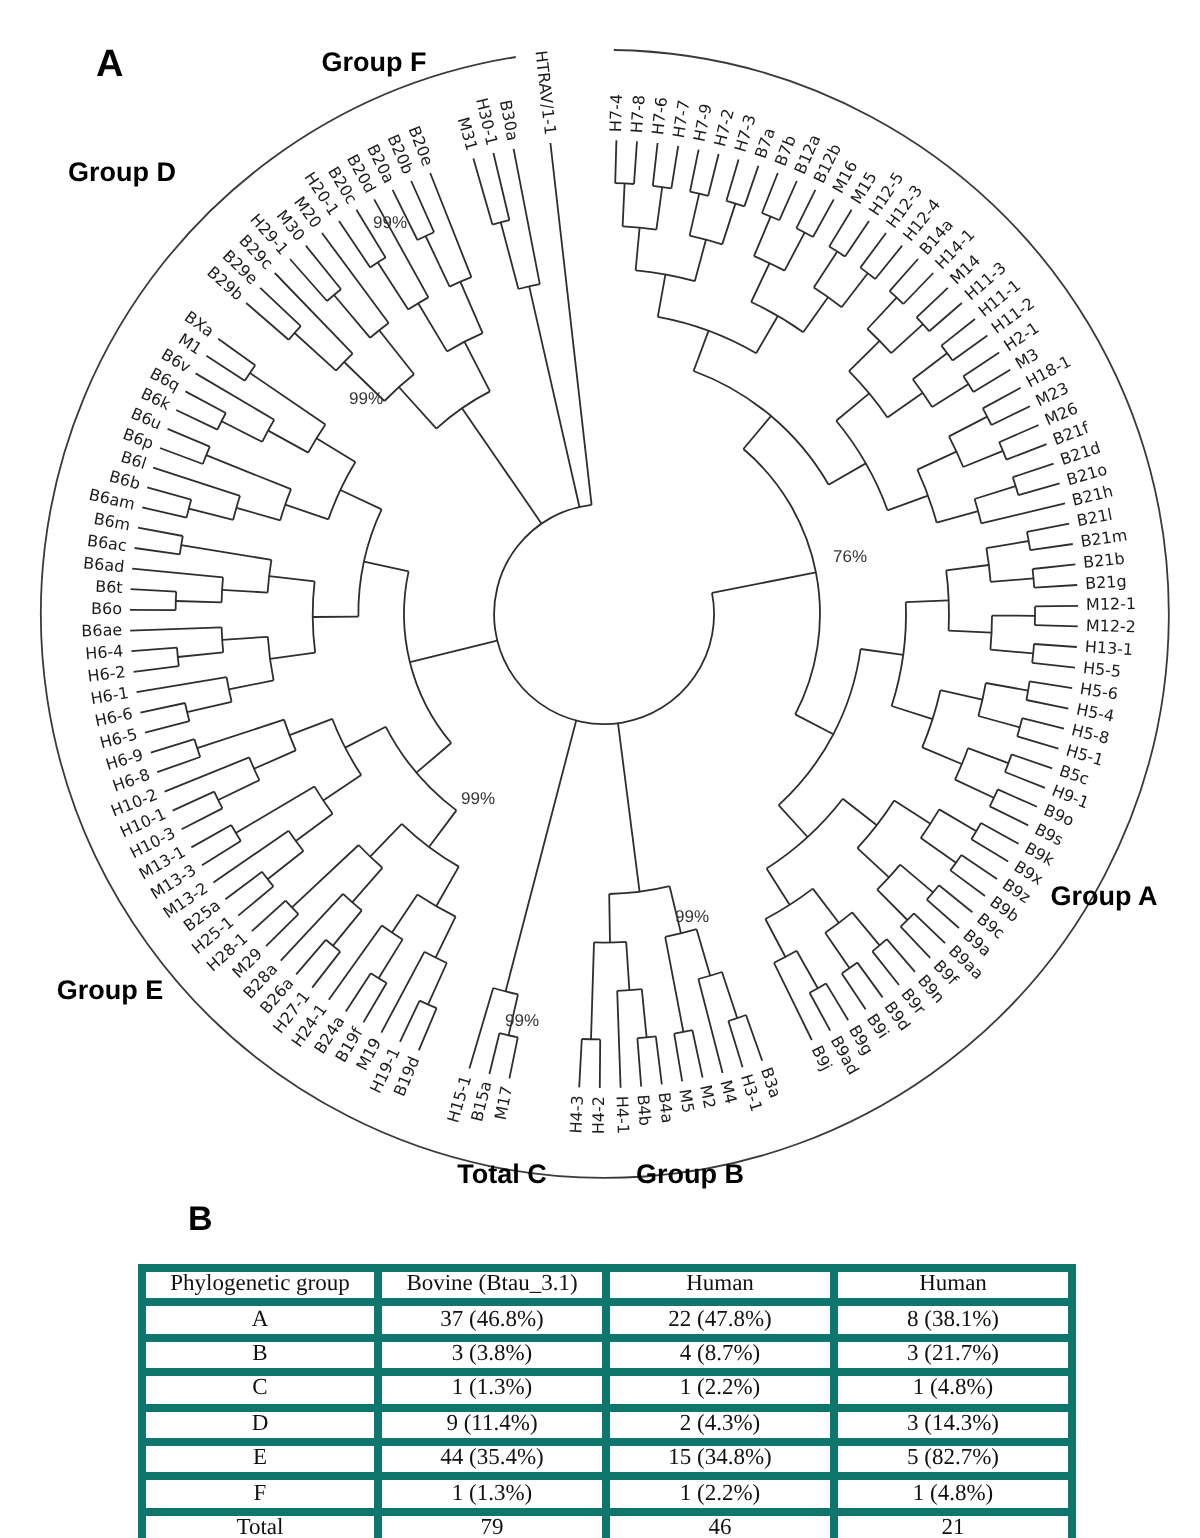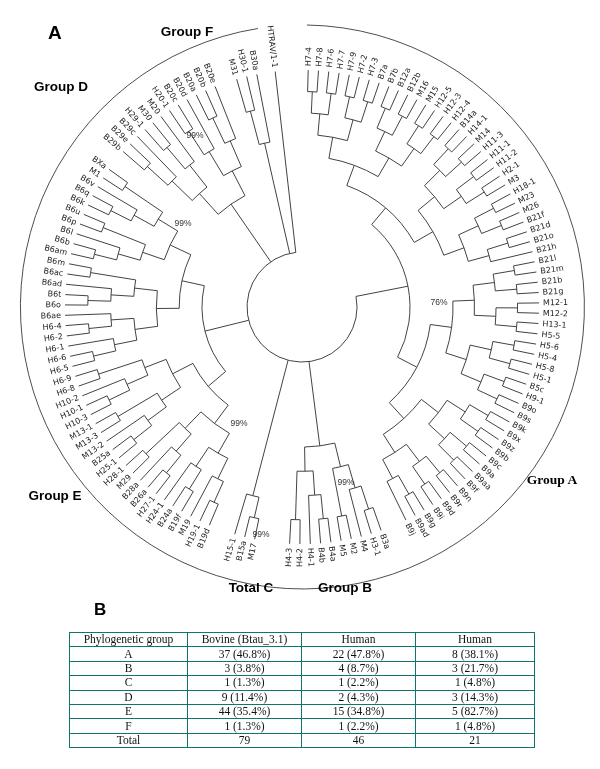--- a/index.html
+++ b/index.html
@@ -5,27 +5,27 @@
   html,body{margin:0;padding:0;background:#fff;}
   .fig{position:relative;width:600px;height:769px;background:#ffffff;overflow:hidden;
        font-family:"Liberation Sans",sans-serif;}
   svg.tree{position:absolute;left:0;top:0;}
   .br{fill:none;stroke:#2e2e2e;stroke-width:0.9;}
   .outer{fill:none;stroke:#3a3a3a;stroke-width:0.9;}
   text.leaf{font-family:"DejaVu Sans",sans-serif;font-size:8px;fill:#1c1c1c;dominant-baseline:middle;}
   .labels-layer{position:absolute;left:0;top:0;width:600px;height:625px;}
   .group-label{position:absolute;transform:translate(-50%,-50%);font-weight:bold;
                font-size:13.5px;color:#000;white-space:nowrap;}
-  .boot{position:absolute;transform:translate(-50%,-50%);font-size:8.5px;color:#333;white-space:nowrap;margin-top:24px;}
+  .boot{position:absolute;transform:translate(-50%,-50%);font-size:8.5px;color:#333;white-space:nowrap;}
   .panel-label{position:absolute;font-weight:bold;color:#000;}
   .panel-a{left:48px;top:22px;font-size:19px;}
   .panel-b{left:94px;top:600px;font-size:17px;}
   table.phylo{position:absolute;left:69px;top:632px;width:466px;border-collapse:collapse;
               table-layout:fixed;font-family:"Liberation Serif",serif;font-size:11.5px;color:#111;}
-  table.phylo td{border:1px solid #0f766e;text-align:center;padding:0;height:13.4px;
+  table.phylo td{border:4px solid #0f766e;text-align:center;padding:0;height:13.4px;
                  line-height:13px;overflow:hidden;white-space:nowrap;}
 </style>
 </head>
 <body>
 
 <div class="fig">
   <div class="panel-label panel-a">A</div>
 
   <svg class="tree" width="600" height="625" viewBox="0 0 600 625">
       <path d="M308.2 70.1L307.6 91.6" class="br"></path>
@@ -544,29 +544,29 @@
       <text x="194.5" y="91.3" transform="rotate(63.5 194.5 91.3)" text-anchor="end" class="leaf">B20a</text>
       <text x="204.0" y="86.8" transform="rotate(66.0 204.0 86.8)" text-anchor="end" class="leaf">B20b</text>
       <text x="213.7" y="82.8" transform="rotate(68.5 213.7 82.8)" text-anchor="end" class="leaf">B20e</text>
       <text x="235.6" y="75.3" transform="rotate(74.0 235.6 75.3)" text-anchor="end" class="leaf">M31</text>
       <text x="245.7" y="72.7" transform="rotate(76.5 245.7 72.7)" text-anchor="end" class="leaf">H30-1</text>
       <text x="256.0" y="70.4" transform="rotate(79.0 256.0 70.4)" text-anchor="end" class="leaf">B30a</text>
       <text x="274.7" y="67.5" transform="rotate(83.5 274.7 67.5)" text-anchor="end" class="leaf">HTRAV/1-1</text>
     </svg>
 
   <div class="labels-layer">
-      <div class="group-label" style="left: 552px; top: 480px; font-family: Liberation Serif, serif;">Group A</div>
+      <div class="group-label" style="left: 552px; top: 448px;">Group A</div>
       <div class="group-label" style="left: 345px; top: 587px;">Group B</div>
       <div class="group-label" style="left: 251px; top: 587px;">Total C</div>
       <div class="group-label" style="left: 55px; top: 495px; text-align: right;">Group E</div>
       <div class="group-label" style="left: 61px; top: 86px;">Group D</div>
       <div class="group-label" style="left: 151px; top: 31px; margin-left: 36px;">Group F</div>
       <div class="boot" style="left: 195px; top: 111px;">99%</div>
       <div class="boot" style="left: 183px; top: 199px;">99%</div>
-      <div class="boot" style="left: 439px; top: 278px;">76%</div>
+      <div class="boot" style="left: 425px; top: 278px;">76%</div>
       <div class="boot" style="left: 239px; top: 399px;">99%</div>
       <div class="boot" style="left: 346px; top: 458px;">99%</div>
       <div class="boot" style="left: 261px; top: 510px;">99%</div>
     </div>
 
   <div class="panel-label panel-b">B</div>
 
   <table class="phylo">
     <colgroup>
       <col style="width:118px">

